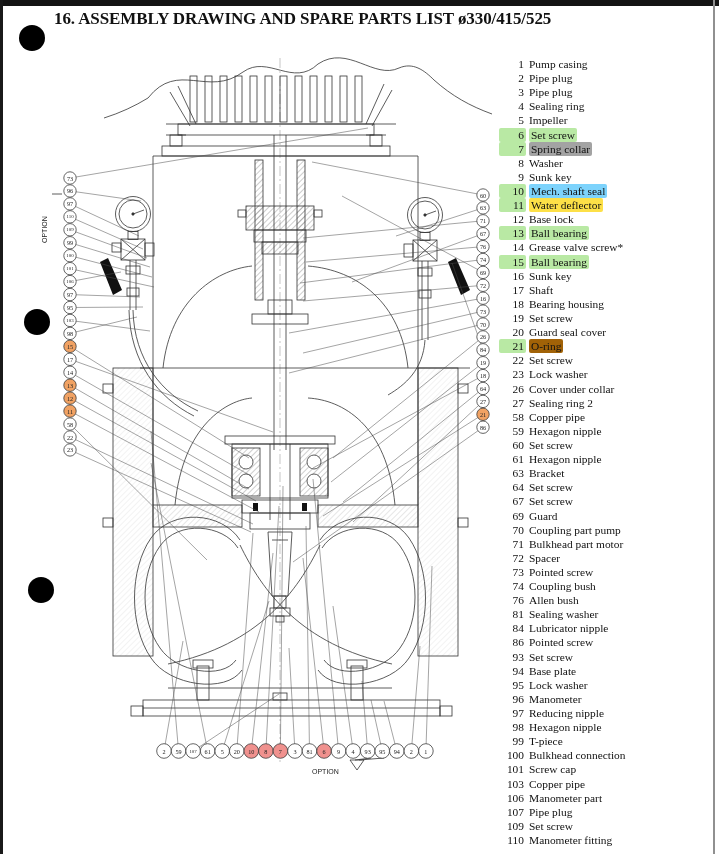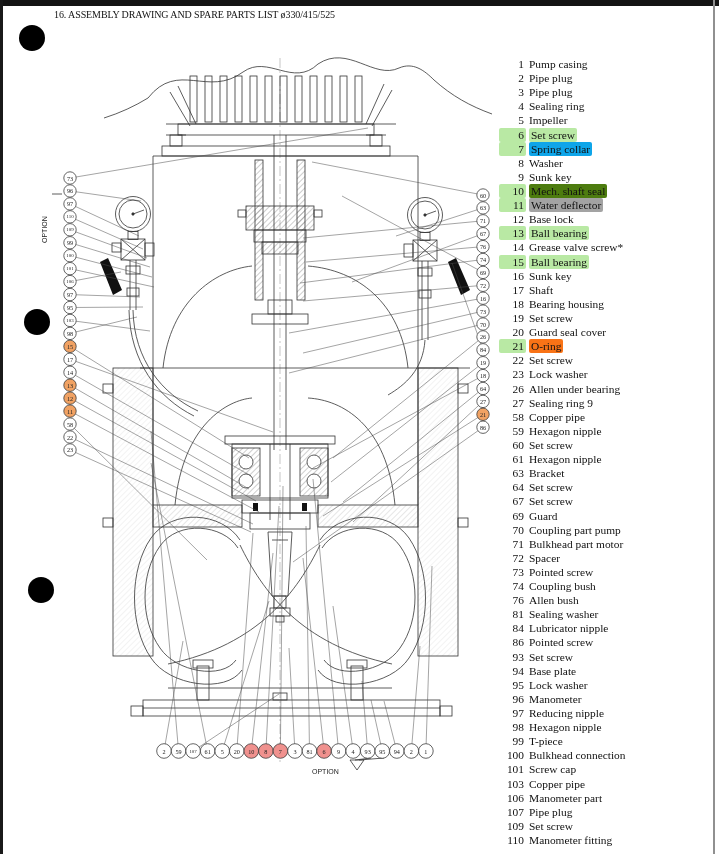--- a/index.html
+++ b/index.html
@@ -5,21 +5,21 @@
   html,body{margin:0;padding:0;}
   body{width:719px;height:854px;position:relative;overflow:hidden;background:#fff;
        font-family:"Liberation Serif",serif;color:#111;}
   .scan-top{position:absolute;left:0;top:0;width:719px;height:6px;background:#141414;}
   .scan-left{position:absolute;left:0;top:0;width:3px;height:854px;background:#191919;}
   .scan-right{position:absolute;left:713px;top:0;width:2px;height:854px;background:#909090;}
   .hole{position:absolute;width:26px;height:26px;border-radius:50%;background:#000;}
   .hole1{left:19px;top:25px;}
   .hole2{left:24px;top:309px;}
   .hole3{left:28px;top:577px;}
-  .title{position:absolute;left:54px;top:9px;font-weight:normal;font-size:10px;white-space:nowrap;letter-spacing:-0.1px;}
+  .title{position:absolute;left:54px;top:9px;font-weight:bold;font-size:17px;white-space:nowrap;letter-spacing:-0.1px;}
   svg.draw{position:absolute;left:0;top:0;}
   .plist{position:absolute;left:501px;top:57px;width:214px;}
   .plrow{display:flex;align-items:baseline;height:14.12px;font-size:11.4px;line-height:14.12px;}
   .plrow .num{width:23px;text-align:right;margin-right:5px;flex:none;}
   .plrow .name{white-space:nowrap;}
   .hl{border-radius:2px;padding:0 2px;margin:0 -2px;}
 </style>
 </head>
 <body>
 
@@ -533,37 +533,37 @@
     <div class="plrow">
       <span class="num">5</span>
       <span class="name">Impeller</span>
     </div>
     <div class="plrow">
       <span class="num hl" style="background: rgb(185, 233, 164);">6</span>
       <span class="name hl" style="background: rgb(185, 233, 164);">Set screw</span>
     </div>
     <div class="plrow">
       <span class="num hl" style="background: rgb(185, 233, 164);">7</span>
-      <span class="name hl" style="background: #0ea5e9; font-family: Liberation Serif, serif;">Spring collar</span>
+      <span class="name hl" style="background: #a3a3a3; font-family: Liberation Serif, serif;">Spring collar</span>
     </div>
     <div class="plrow">
       <span class="num">8</span>
       <span class="name">Washer</span>
     </div>
     <div class="plrow">
       <span class="num">9</span>
       <span class="name">Sunk key</span>
     </div>
     <div class="plrow">
       <span class="num hl" style="background: rgb(185, 233, 164);">10</span>
-      <span class="name hl" style="background: #4d7c0f;">Mech. shaft seal</span>
+      <span class="name hl" style="background: #7dd3fc;">Mech. shaft seal</span>
     </div>
     <div class="plrow">
       <span class="num hl" style="background: rgb(185, 233, 164);">11</span>
-      <span class="name hl" style="background: #a3a3a3;">Water deflector</span>
+      <span class="name hl" style="background: #fde047;">Water deflector</span>
     </div>
     <div class="plrow">
       <span class="num">12</span>
       <span class="name">Base lock</span>
     </div>
     <div class="plrow">
       <span class="num hl" style="background: rgb(185, 233, 164);">13</span>
       <span class="name hl" style="background: rgb(185, 233, 164);">Ball bearing</span>
     </div>
     <div class="plrow">
@@ -589,37 +589,37 @@
     <div class="plrow">
       <span class="num">19</span>
       <span class="name">Set screw</span>
     </div>
     <div class="plrow">
       <span class="num">20</span>
       <span class="name">Guard seal cover</span>
     </div>
     <div class="plrow">
       <span class="num hl" style="background: rgb(185, 233, 164);">21</span>
-      <span class="name hl" style="background: #f97316;">O-ring</span>
+      <span class="name hl" style="background: #a16207;">O-ring</span>
     </div>
     <div class="plrow">
       <span class="num">22</span>
       <span class="name">Set screw</span>
     </div>
     <div class="plrow">
       <span class="num">23</span>
       <span class="name">Lock washer</span>
     </div>
     <div class="plrow">
       <span class="num">26</span>
-      <span class="name">Allen under bearing</span>
+      <span class="name">Cover under collar</span>
     </div>
     <div class="plrow">
       <span class="num">27</span>
-      <span class="name">Sealing ring 9</span>
+      <span class="name">Sealing ring 2</span>
     </div>
     <div class="plrow">
       <span class="num">58</span>
       <span class="name">Copper pipe</span>
     </div>
     <div class="plrow">
       <span class="num">59</span>
       <span class="name">Hexagon nipple</span>
     </div>
     <div class="plrow">

